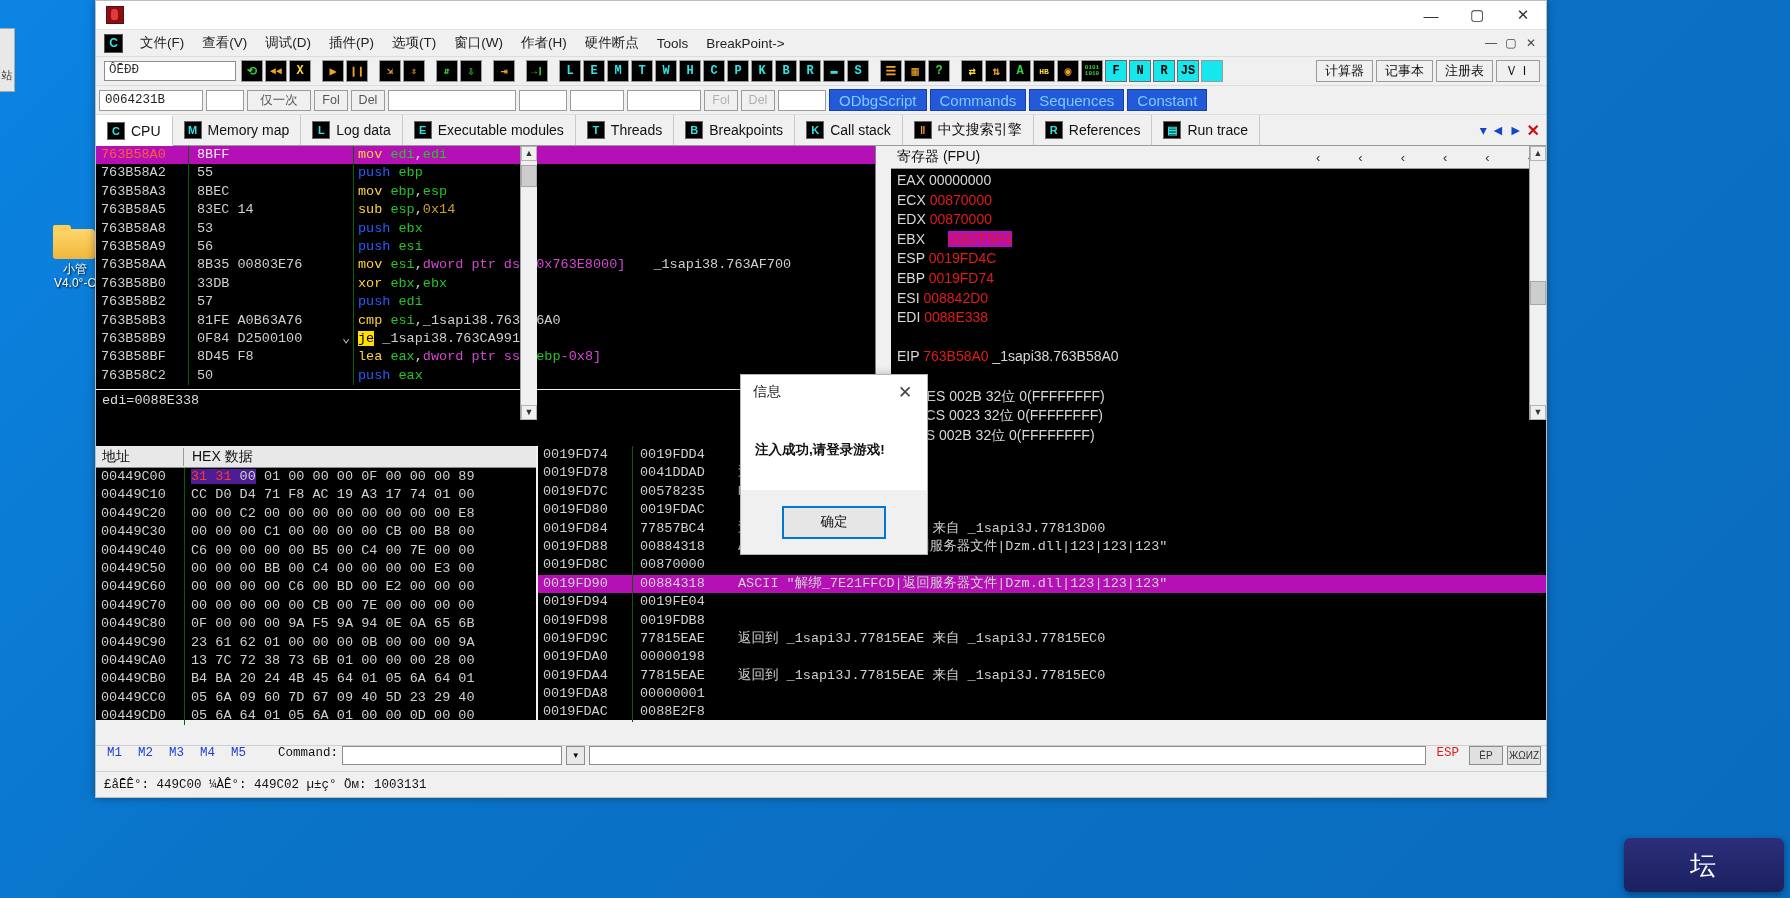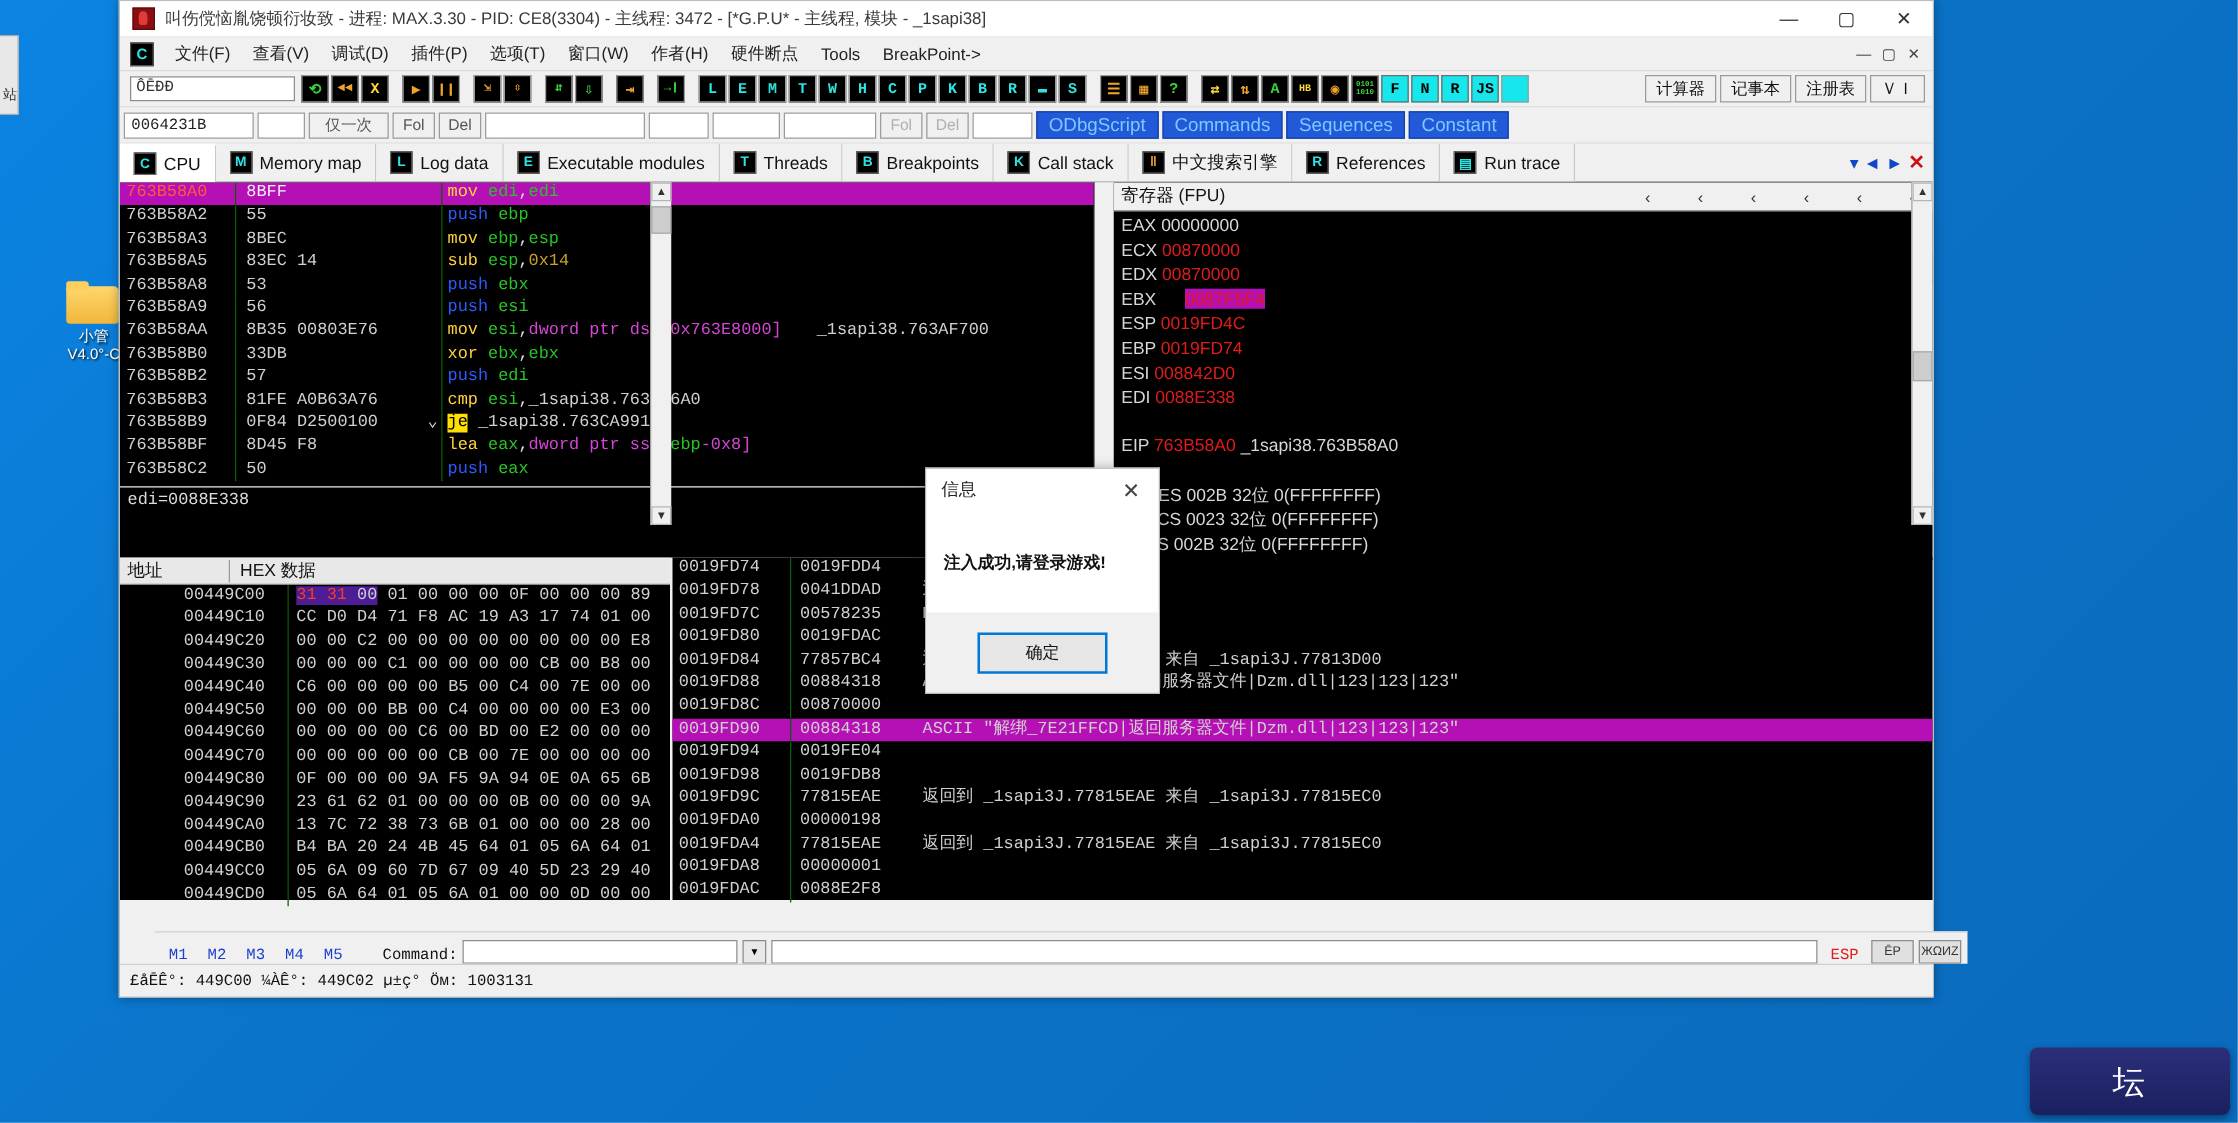--- a/index.html
+++ b/index.html
@@ -148,21 +148,21 @@
   .rvsel{background:#b510b5;color:#e01b1b;margin-left:19px;}
 
   
   #hexpane{position:absolute;left:0;top:300px;width:440px;height:274px;background:#000;}
   #hexhdr{height:21px;background:#e8e8e8;display:flex;border-bottom:1px solid #8a8a8a;
     font-family:"Liberation Sans",sans-serif;font-size:14px;color:#111;align-items:center;}
   #hexhdr .h1{width:88px;padding-left:6px;border-right:1px solid #9a9a9a;box-sizing:border-box;}
   #hexhdr .h2{padding-left:8px;}
   .hline{display:flex;height:18.4px;white-space:pre;font-family:"Liberation Mono",monospace;
     font-size:13.5px;line-height:18.4px;color:#d0d0d0;}
-  .hline .ha{width:88px;padding-left:5px;box-sizing:border-box;margin-left:46px;}
+  .hline .ha{width:88px;padding-left:5px;box-sizing:border-box;}
   .hline .hb{width:1px;background:#0a5c0a;}
   .hline .hd{padding-left:6px;}
   .hsel{background:#4c1d95;}
   .hsel .r1{color:#ff3b1f;}
   #hexscroll{position:absolute;left:424px;top:0px;width:16px;height:274px;background:#f0f0f0;
     border-left:1px solid #a0a0a0;}
 
   
   #stackpane{position:absolute;left:442px;top:300px;width:1008px;height:274px;background:#000;}
   .sline{display:flex;height:18.4px;white-space:pre;font-family:"Liberation Mono",monospace;
@@ -171,22 +171,22 @@
   .sline .sbar{width:1px;background:#0a5c0a;}
   .sline .sv{width:98px;padding-left:7px;box-sizing:border-box;}
   .sline .sc{padding-left:7px;color:#d0d0d0;}
   .sline.ssel{background:#b510b5;}
   .red{color:#e01b1b;}
   #stackscroll{position:absolute;right:0;top:0;width:16px;height:274px;background:#f0f0f0;
     border-left:1px solid #a0a0a0;}
 
   
   #cmdbar{position:absolute;left:0;bottom:26px;width:1450px;height:26px;background:#f0f0f0;
-    display:flex;align-items:flex-end;gap:4px;padding:0 5px;box-sizing:border-box;
-    border-top:1px solid #cfcfcf;margin-left:28px;}
+    display:flex;align-items:flex-start;gap:4px;padding:0 5px;box-sizing:border-box;
+    border-top:1px solid #cfcfcf;}
   .mbtn{color:#1a3fd0;font-family:"Liberation Mono",monospace;font-size:12.5px;padding:0 6px;}
   #cmdlabel{font-family:"Liberation Mono",monospace;font-size:12.5px;color:#111;margin-left:22px;}
   #cmdinput{width:220px;height:19px;background:#fff;border:1px solid #8d8d8d;box-sizing:border-box;}
   #cmdcombo{width:19px;height:19px;background:#e8e8e8;border:1px solid #8d8d8d;
     display:flex;align-items:center;justify-content:center;font-size:8px;box-sizing:border-box;}
   #cmdlong{flex:1;height:19px;background:#fff;border:1px solid #8d8d8d;box-sizing:border-box;}
   #espLbl{color:#e01b1b;font-family:"Liberation Mono",monospace;font-size:12.5px;padding:0 6px;}
   .smallbox{height:19px;min-width:34px;background:#e0e0e0;border:1px solid #8d8d8d;
     font-size:10px;display:flex;align-items:center;justify-content:center;color:#333;box-sizing:border-box;}
 
@@ -220,21 +220,20 @@
     <div>小管</div>
     <div>V4.0°-C</div>
   </div>
 
   <div id="forumBadge">坛</div>
 
   <div id="win">
 
     <div id="titlebar">
       <div class="appicon"></div>
-      <div id="titletext">叫伤傥恼胤饶顿衍妆致 - 进程: MAX.3.30 - PID: CE8(3304) - 主线程: 3472 - [*G.P.U* - 主线程, 模块 - _1sapi38]</div>
       <div id="wincontrols">
         <div>—</div>
         <div>▢</div>
         <div class="close">✕</div>
       </div>
     </div>
 
     <div id="menubar">
       <div class="micon">C</div>
       <div class="menu-item">文件(F)</div>

